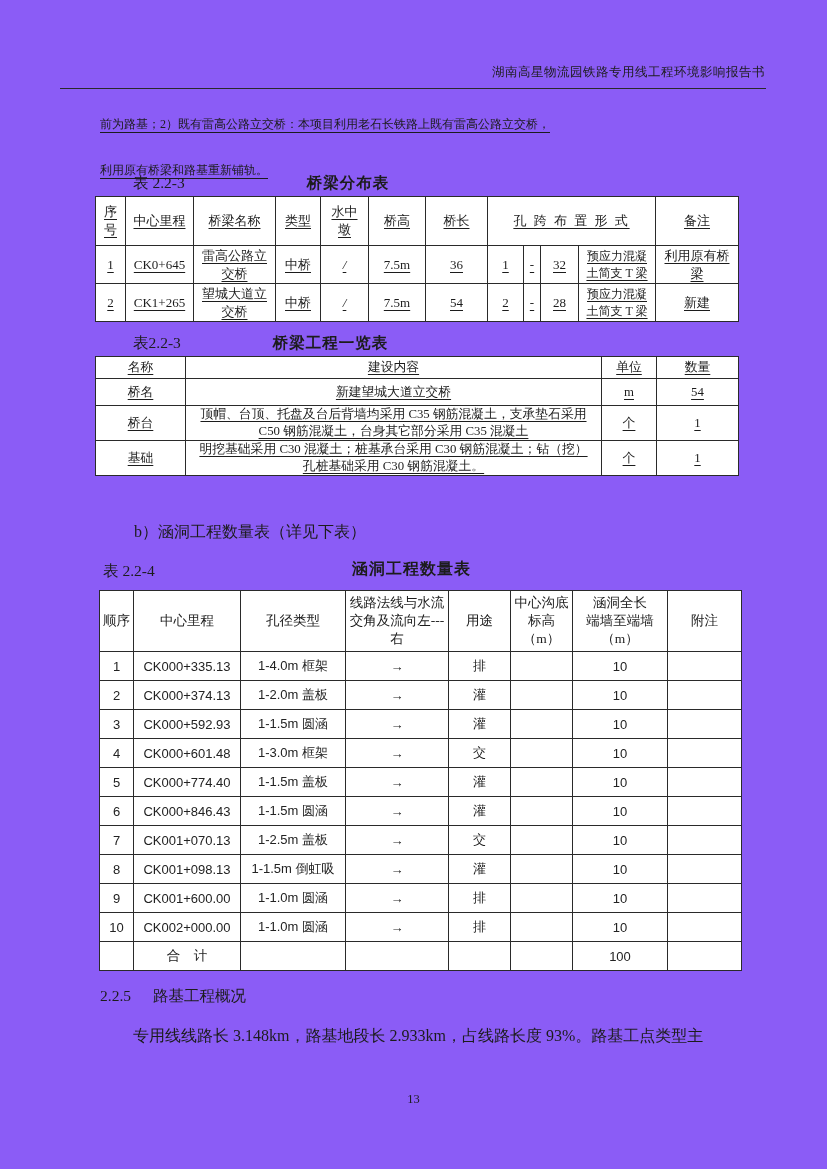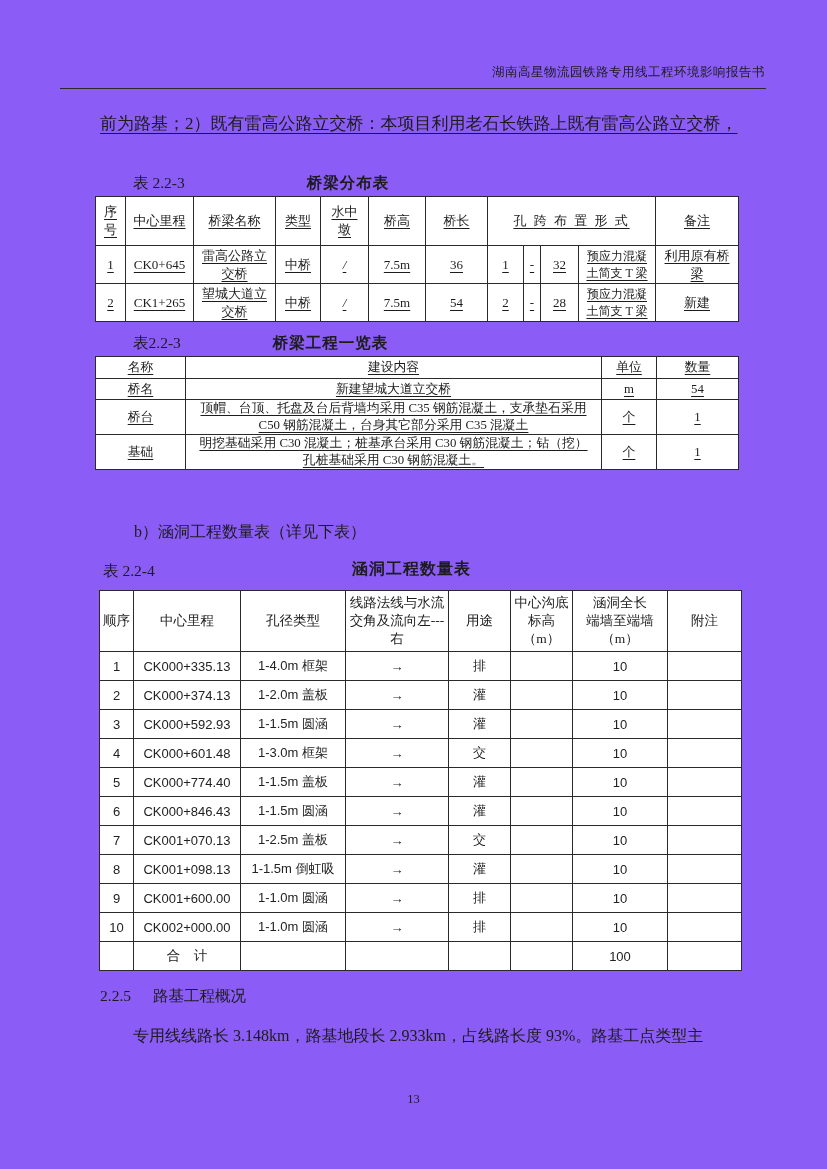--- a/index.html
+++ b/index.html
@@ -4,21 +4,21 @@
 <style>
   html,body{margin:0;padding:0;background:#ffffff;}
   .page{
     position:relative;width:827px;height:1169px;background:#8b5cf6;overflow:hidden;
     font-family:"Liberation Serif","DejaVu Serif",serif;color:#1c1c1c;
   }
   
   .doc-header{position:absolute;top:64px;right:62px;font-size:12.5px;letter-spacing:.5px;}
   .header-rule{position:absolute;top:88px;left:60px;width:706px;border-top:1.6px solid #2a2a2a;}
   
-  .intro{position:absolute;top:101px;left:100px;width:642px;font-size:17px;}
+  .intro{position:absolute;top:101px;left:100px;width:642px;font-size:12px;}
   .intro .line{height:46px;line-height:46px;white-space:nowrap;}
   .ul{text-decoration:underline;text-underline-offset:4px;text-decoration-thickness:1px;}
   
   .caption{position:absolute;font-size:15.5px;}
   .cap-wrap{display:inline-block;border-bottom:1px solid #b91c1c;padding-bottom:3px;}
   .cap-gap1{display:inline-block;width:122px;}
   .cap-gap2{display:inline-block;width:92px;}
   .cap-title{font-weight:bold;letter-spacing:1px;}
   
   table.t{border-collapse:collapse;table-layout:fixed;position:absolute;background:#fff;}
@@ -29,21 +29,21 @@
   .u{text-decoration:underline;text-underline-offset:3px;text-decoration-thickness:1px;}
   
   .t1{top:196px;left:95px;width:643px;font-size:13px;}
   .t1 thead tr{height:49px;}
   .t1 tbody tr{height:38px;}
   .t1 .span-head{letter-spacing:2px;}
   .t1 .small{font-size:12px;}
   
   .t2{top:356px;left:95px;width:643px;font-size:12.8px;}
   .t2 .r-head{height:22px;}
-  .t2 .r-name{height:21px;}
+  .t2 .r-name{height:27px;}
   .t2 .r-tall{height:35px;}
   
   .sub-b{position:absolute;top:522px;left:134px;font-size:16px;}
   
   .cap3-label{position:absolute;top:561px;left:103px;font-size:15.5px;}
   .cap3-title{position:absolute;top:559px;left:352px;font-size:16px;font-weight:bold;letter-spacing:1px;}
   
   .t3{top:590px;left:99px;width:642px;font-size:13.5px;}
   .t3 thead tr{height:61px;}
   .t3 tbody tr{height:29px;}
@@ -58,20 +58,21 @@
 </head>
 <body>
 
 <div class="page">
 
   <div class="doc-header">湖南高星物流园铁路专用线工程环境影响报告书</div>
   <div class="header-rule"></div>
 
   <div class="intro">
     <div class="line"><span class="ul">前为路基；2）既有雷高公路立交桥：本项目利用老石长铁路上既有雷高公路立交桥，</span></div>
+    <div class="line"><span class="ul">利用原有桥梁和路基重新铺轨。</span></div>
   </div>
 
   <div class="caption" style="top:173px;left:133px;">
     <span class="cap-wrap"><span>表 2.2-3</span><span class="cap-gap1"></span><span class="cap-title">桥梁分布表</span></span>
   </div>
 
   <table class="t t1">
     <colgroup>
       <col style="width:30px">
         <col style="width:68px">

